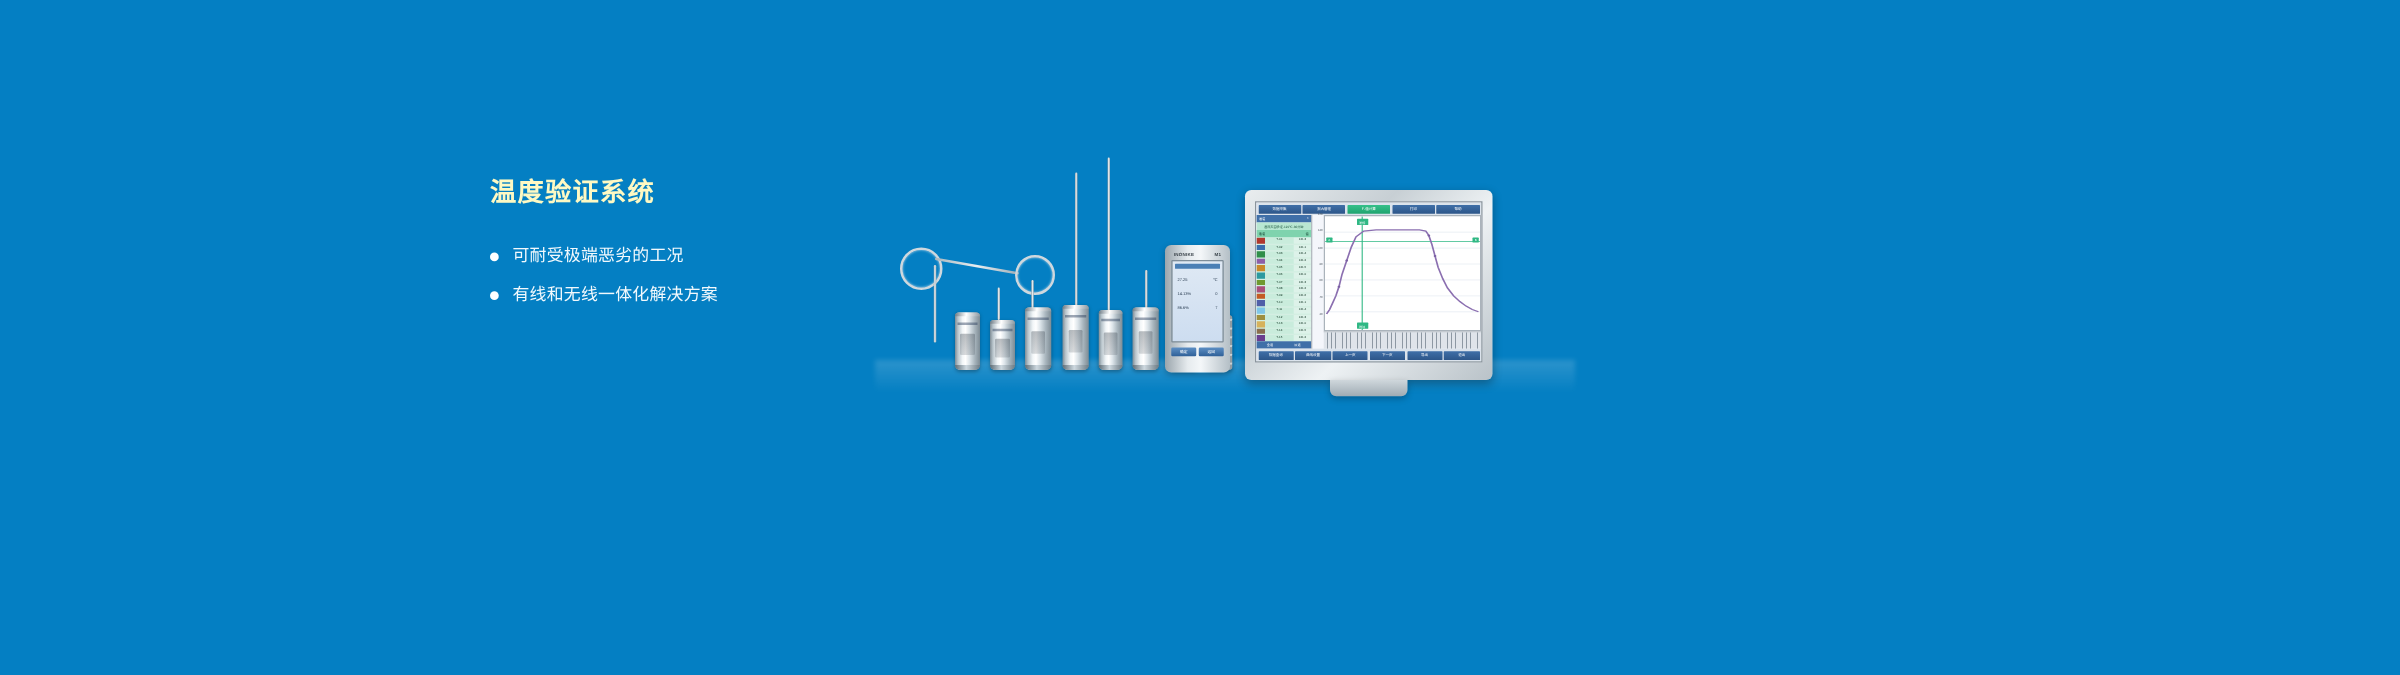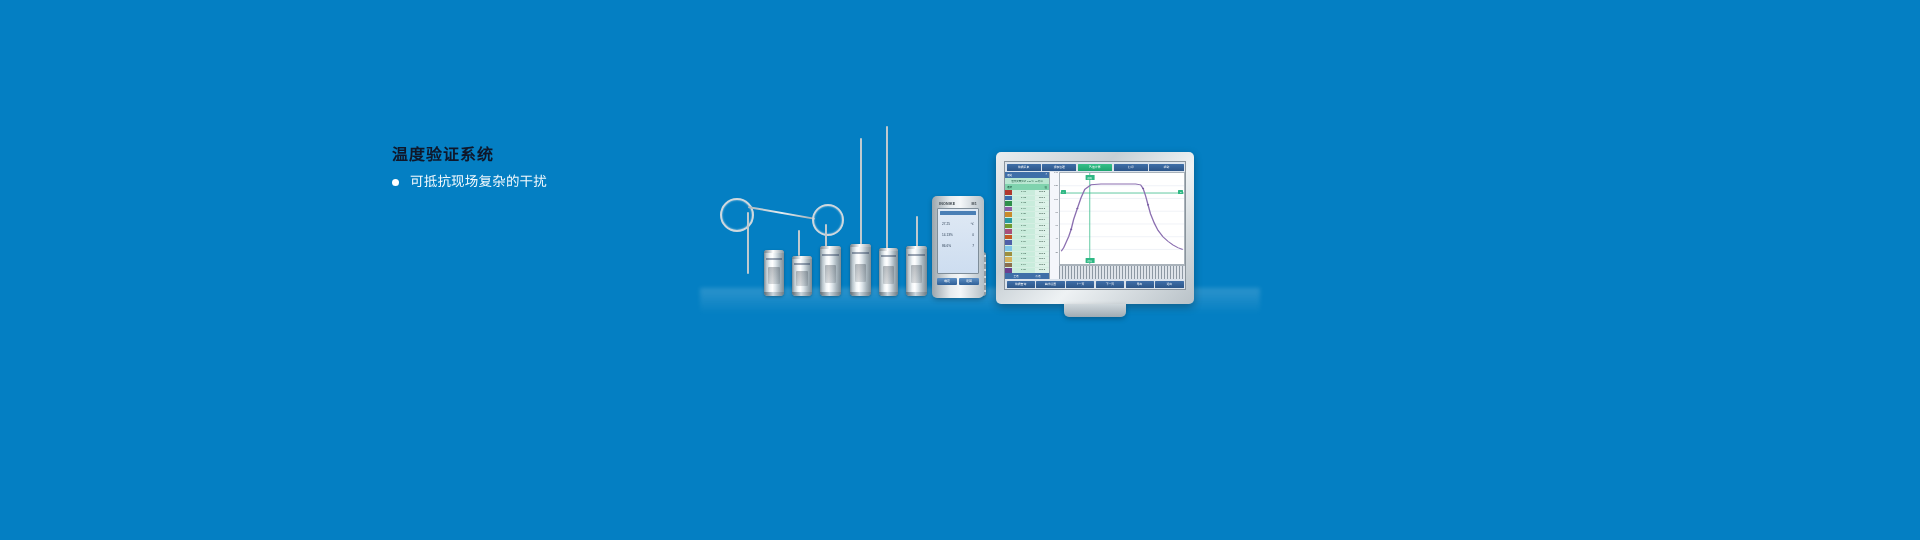--- a/index.html
+++ b/index.html
@@ -25,26 +25,26 @@
 
   
   .copy {
     position: absolute;
     left: 392px;
     top: 140px;
     width: 420px;
     color: #ffffff;
   }
   .headline {
-    font-size: 16px;
+    font-size: 21px;
     font-weight: bold;
     letter-spacing: 1px;
     line-height: 30px;
-    margin: 0 0 3px 0;
-    color: #0f172a;
+    margin: 0 0 26px 0;
+    color: #fef9c3;
   }
   .subhead {
     font-size: 13.5px;
     font-weight: normal;
     line-height: 20px;
     letter-spacing: 0.2px;
     margin: 0 0 18px 0;
     color: #eef6fb;
     white-space: nowrap;
   }
@@ -442,21 +442,25 @@
 
 <div class="banner">
 
   <div class="copy">
     <h1 class="headline">温度验证系统</h1>
 
 
     <ul class="bullets">
       <li class="bullet">
         <span class="bullet-dot"></span>
-        <span class="bullet-text">可抵抗现场复杂的干扰</span>
+        <span class="bullet-text">可耐受极端恶劣的工况</span>
+      </li>
+      <li class="bullet">
+        <span class="bullet-dot"></span>
+        <span class="bullet-text">有线和无线一体化解决方案</span>
       </li>
     </ul>
   </div>
 
   <div class="photo">
 
     <div class="reflection"></div>
 
     <div class="coil-probe">
       <div class="coil-ring" style="left:20px; top:78px; width:30px; height:30px;"></div>

